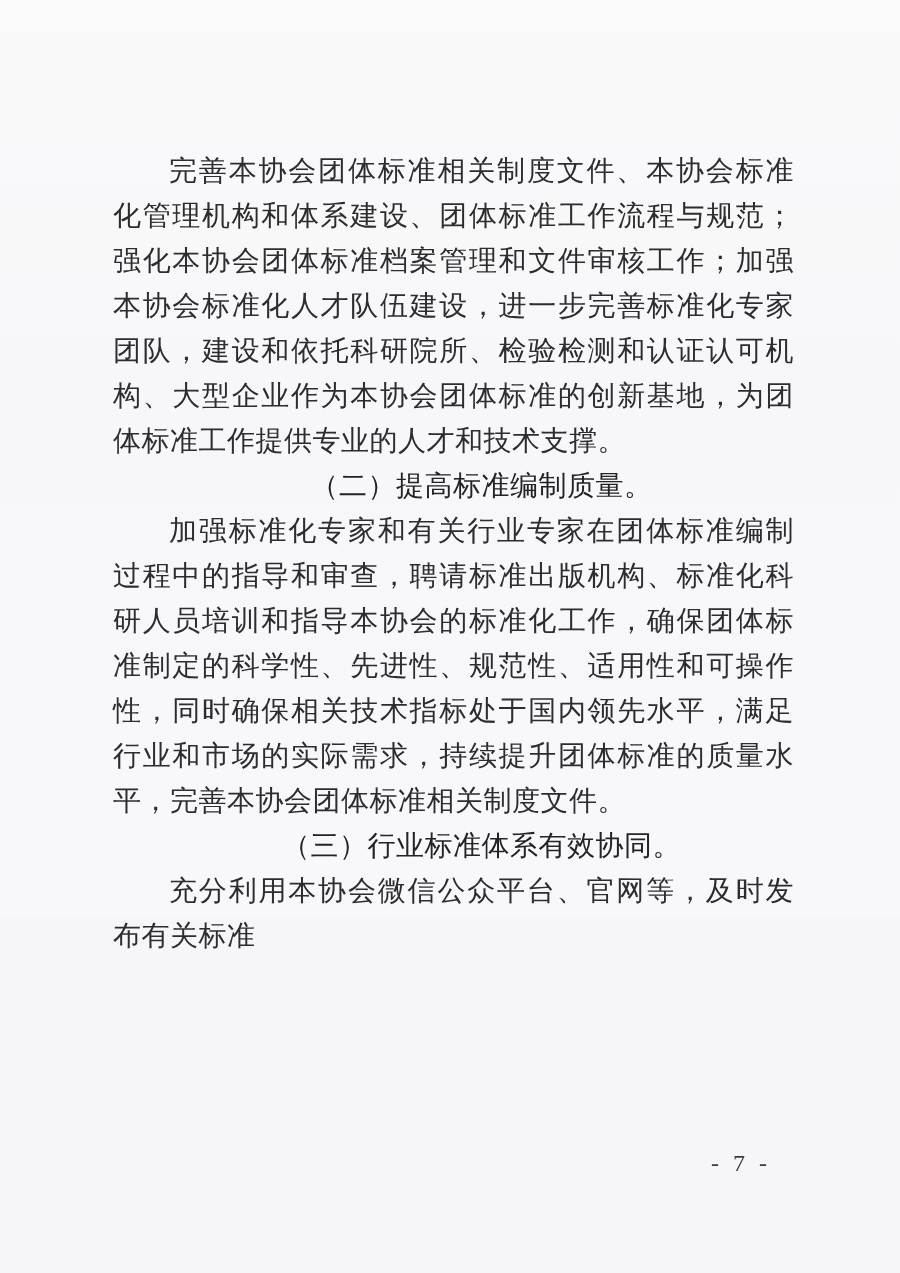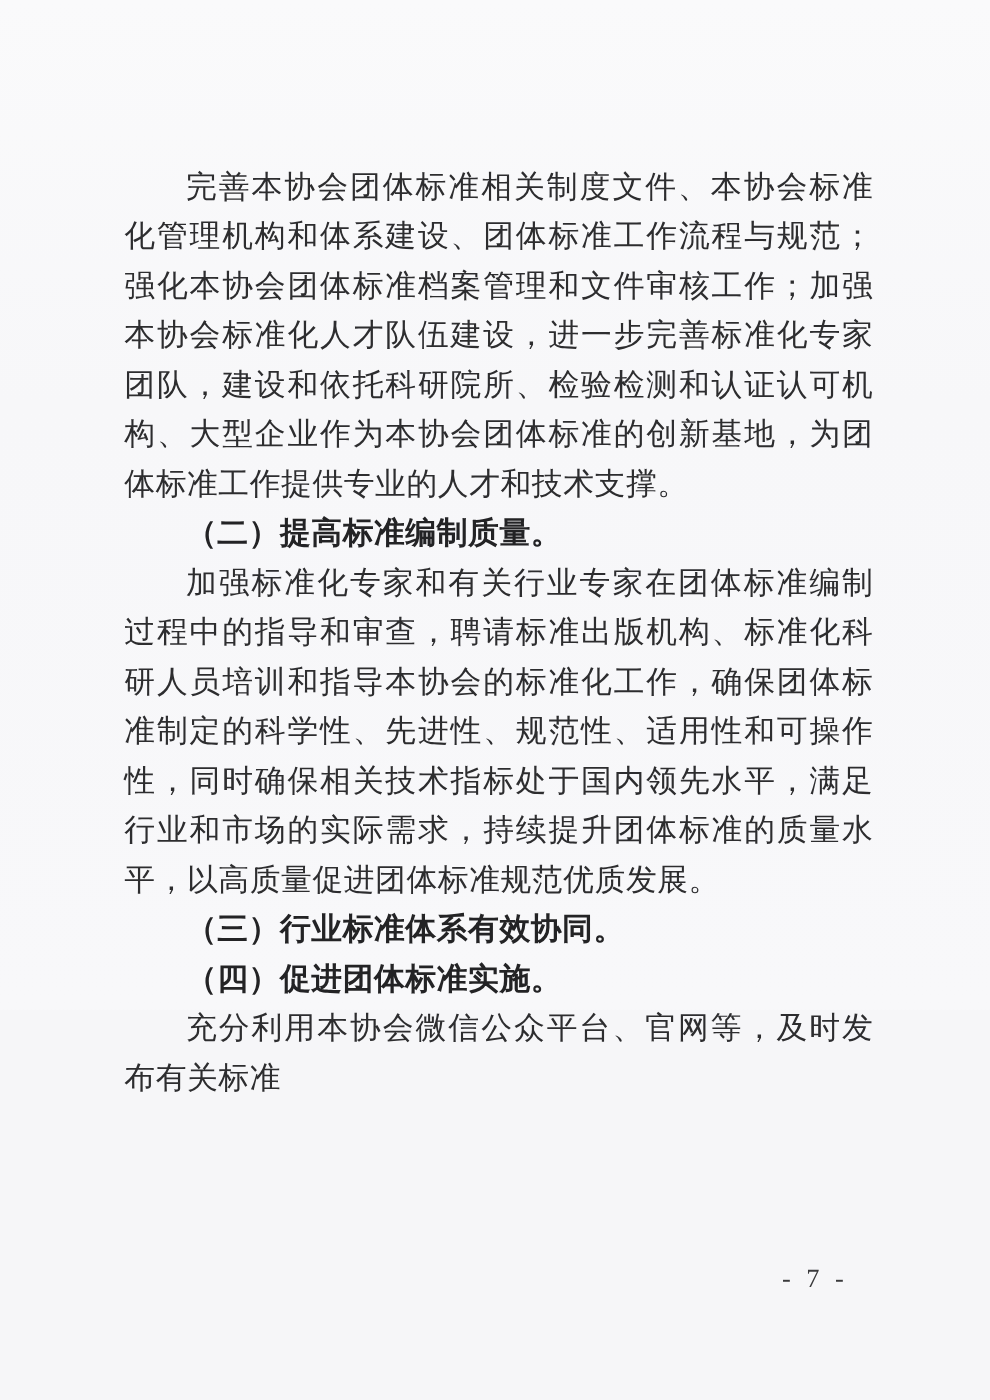--- a/index.html
+++ b/index.html
@@ -33,22 +33,22 @@
   }
   .content p,
   .content h3 {
     margin: 0;
     padding: 0;
     text-indent: 2em;
   }
   .content h3 {
     font-size: 28px;
     line-height: 45px;
-    font-weight: 700;
-    text-align: left;
+    font-weight: 400;
+    text-align: center;
     color: #232325;
   }
   .page-number {
     position: absolute;
     left: 706px;
     top: 1148px;
     width: 70px;
     font-size: 24px;
     line-height: 30px;
     letter-spacing: 4px;
@@ -57,19 +57,18 @@
     white-space: nowrap;
   }
 </style>
 </head>
 <body>
 
 <div class="page">
   <div class="content">
     <p>完善本协会团体标准相关制度文件、本协会标准化管理机构和体系建设、团体标准工作流程与规范；强化本协会团体标准档案管理和文件审核工作；加强本协会标准化人才队伍建设，进一步完善标准化专家团队，建设和依托科研院所、检验检测和认证认可机构、大型企业作为本协会团体标准的创新基地，为团体标准工作提供专业的人才和技术支撑。</p>
     <h3>（二）提高标准编制质量。</h3>
-    <p>加强标准化专家和有关行业专家在团体标准编制过程中的指导和审查，聘请标准出版机构、标准化科研人员培训和指导本协会的标准化工作，确保团体标准制定的科学性、先进性、规范性、适用性和可操作性，同时确保相关技术指标处于国内领先水平，满足行业和市场的实际需求，持续提升团体标准的质量水平，以高质量促进团体标准规范优质发展。</p>
+    <p>加强标准化专家和有关行业专家在团体标准编制过程中的指导和审查，聘请标准出版机构、标准化科研人员培训和指导本协会的标准化工作，确保团体标准制定的科学性、先进性、规范性、适用性和可操作性，同时确保相关技术指标处于国内领先水平，满足行业和市场的实际需求，持续提升团体标准的质量水平，完善本协会团体标准相关制度文件。</p>
     <h3>（三）行业标准体系有效协同。</h3>
-    <h3>（四）促进团体标准实施。</h3>
     <p>充分利用本协会微信公众平台、官网等，及时发布有关标准</p>
   </div>
   <div class="page-number">- 7 -</div>
 </div>
 
 </body></html>

